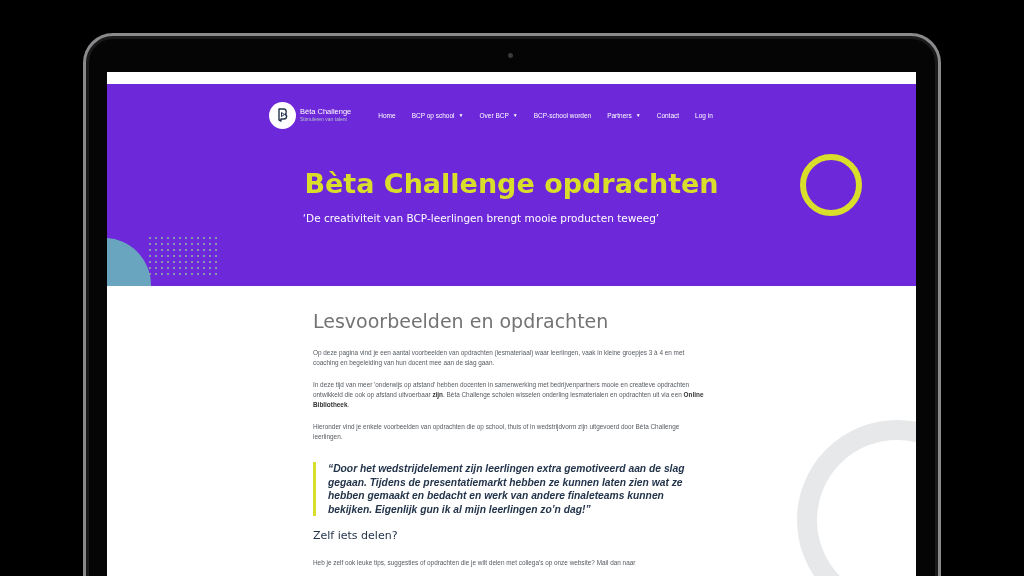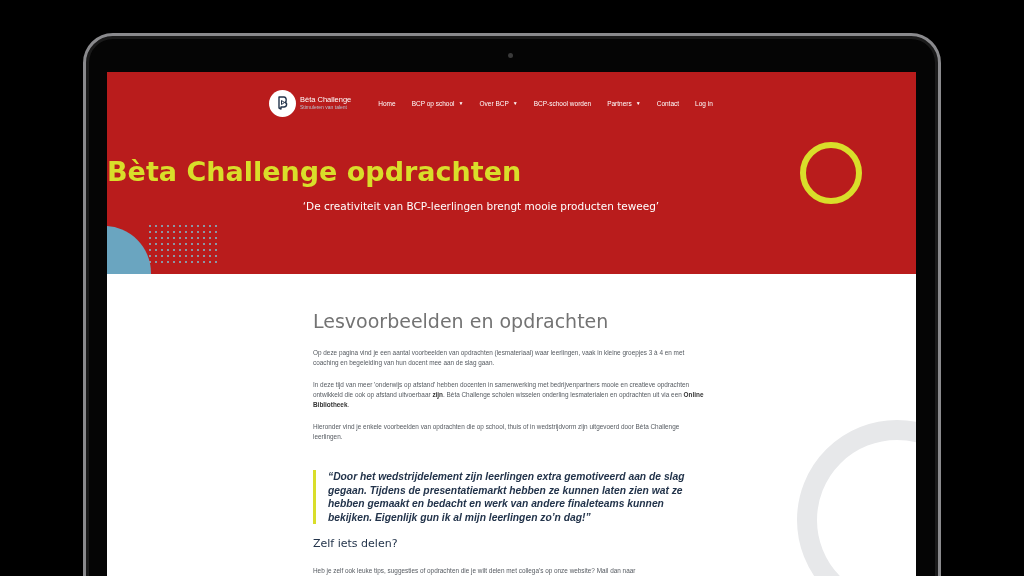--- a/index.html
+++ b/index.html
@@ -18,22 +18,22 @@
       position: absolute; left: 508px; top: 53px; width: 5px; height: 5px; border-radius: 50%;
       background: #3a3a3a;
     }
     .screen {
       position: absolute; left: 107px; top: 72px; width: 809px; height: 520px;
       background: #ffffff; overflow: hidden;
     }
 
     
     .hero {
-      position: absolute; left: 0; top: 0; width: 809px; height: 202px;
-      background: #b91c1c; overflow: hidden;
+      position: absolute; left: 0; top: 12px; width: 809px; height: 202px;
+      background: #6d28d9; overflow: hidden;
     }
     .hero-blob {
       position: absolute; left: -50px; top: 154px; width: 94px; height: 94px; border-radius: 50%;
       background: #6aa5c0;
     }
     .hero-dots {
       position: absolute; left: 40px; top: 151px; width: 70px; height: 40px;
       background-image: radial-gradient(circle, #8a99a8 0.7px, transparent 1px);
       background-size: 6px 6px;
     }
@@ -52,40 +52,40 @@
     .logo-text { margin-left: 4px; line-height: 1; }
     .logo-title { color: #ffffff; font-size: 7.5px; display: block; }
     .logo-sub { color: #b8c2cf; font-size: 5px; display: block; margin-top: 1px; }
     .nav-items { display: flex; align-items: center; margin-left: 27px; }
     .nav-item {
       color: #ffffff; font-size: 6.5px; margin-right: 16px; display: flex; align-items: center; white-space: nowrap;
     }
     .caret { margin-left: 4px; font-size: 5px; }
 
     .hero-title {
-      position: absolute; left: 0; width: 809px; top: 84px; 
+      position: absolute; left: 0; width: 809px; top: 84px; text-align: center;
       color: #d9de2a; font-size: 27px; font-family: "DejaVu Sans", sans-serif; letter-spacing: 0px;
     }
     .hero-sub {
       position: absolute; left: 0; width: 748px; top: 128px; text-align: center;
       color: #ffffff; font-size: 10.5px; font-family: "DejaVu Sans", sans-serif;
     }
 
     
     .content { position: absolute; left: 206px; top: 238px; width: 392px; }
     .page-h {
       color: #737373; font-size: 19px; font-family: "DejaVu Sans", sans-serif; font-weight: normal;
     }
     .para {
       color: #555a60; font-size: 6.4px; line-height: 10px; margin-top: 12px;
     }
     .para.first { margin-top: 16px; }
     .para b { color: #333; font-weight: bold; }
     .quote {
-      margin-top: 28px; border-left: 3px solid #d9de2a; padding-left: 12px;
+      margin-top: 20px; border-left: 3px solid #d9de2a; padding-left: 12px;
       color: #23344b; font-size: 10.3px; line-height: 13.5px; font-style: italic; font-weight: bold;
     }
     .sub-h {
       color: #23344b; font-size: 11px; font-family: "DejaVu Sans", sans-serif; font-weight: normal;
       margin-top: 13px;
     }
     .para.last { margin-top: 16px; white-space: nowrap; }
 
     .bg-ring {
       position: absolute; left: 690px; top: 348px; width: 200px; height: 200px; border-radius: 50%;

